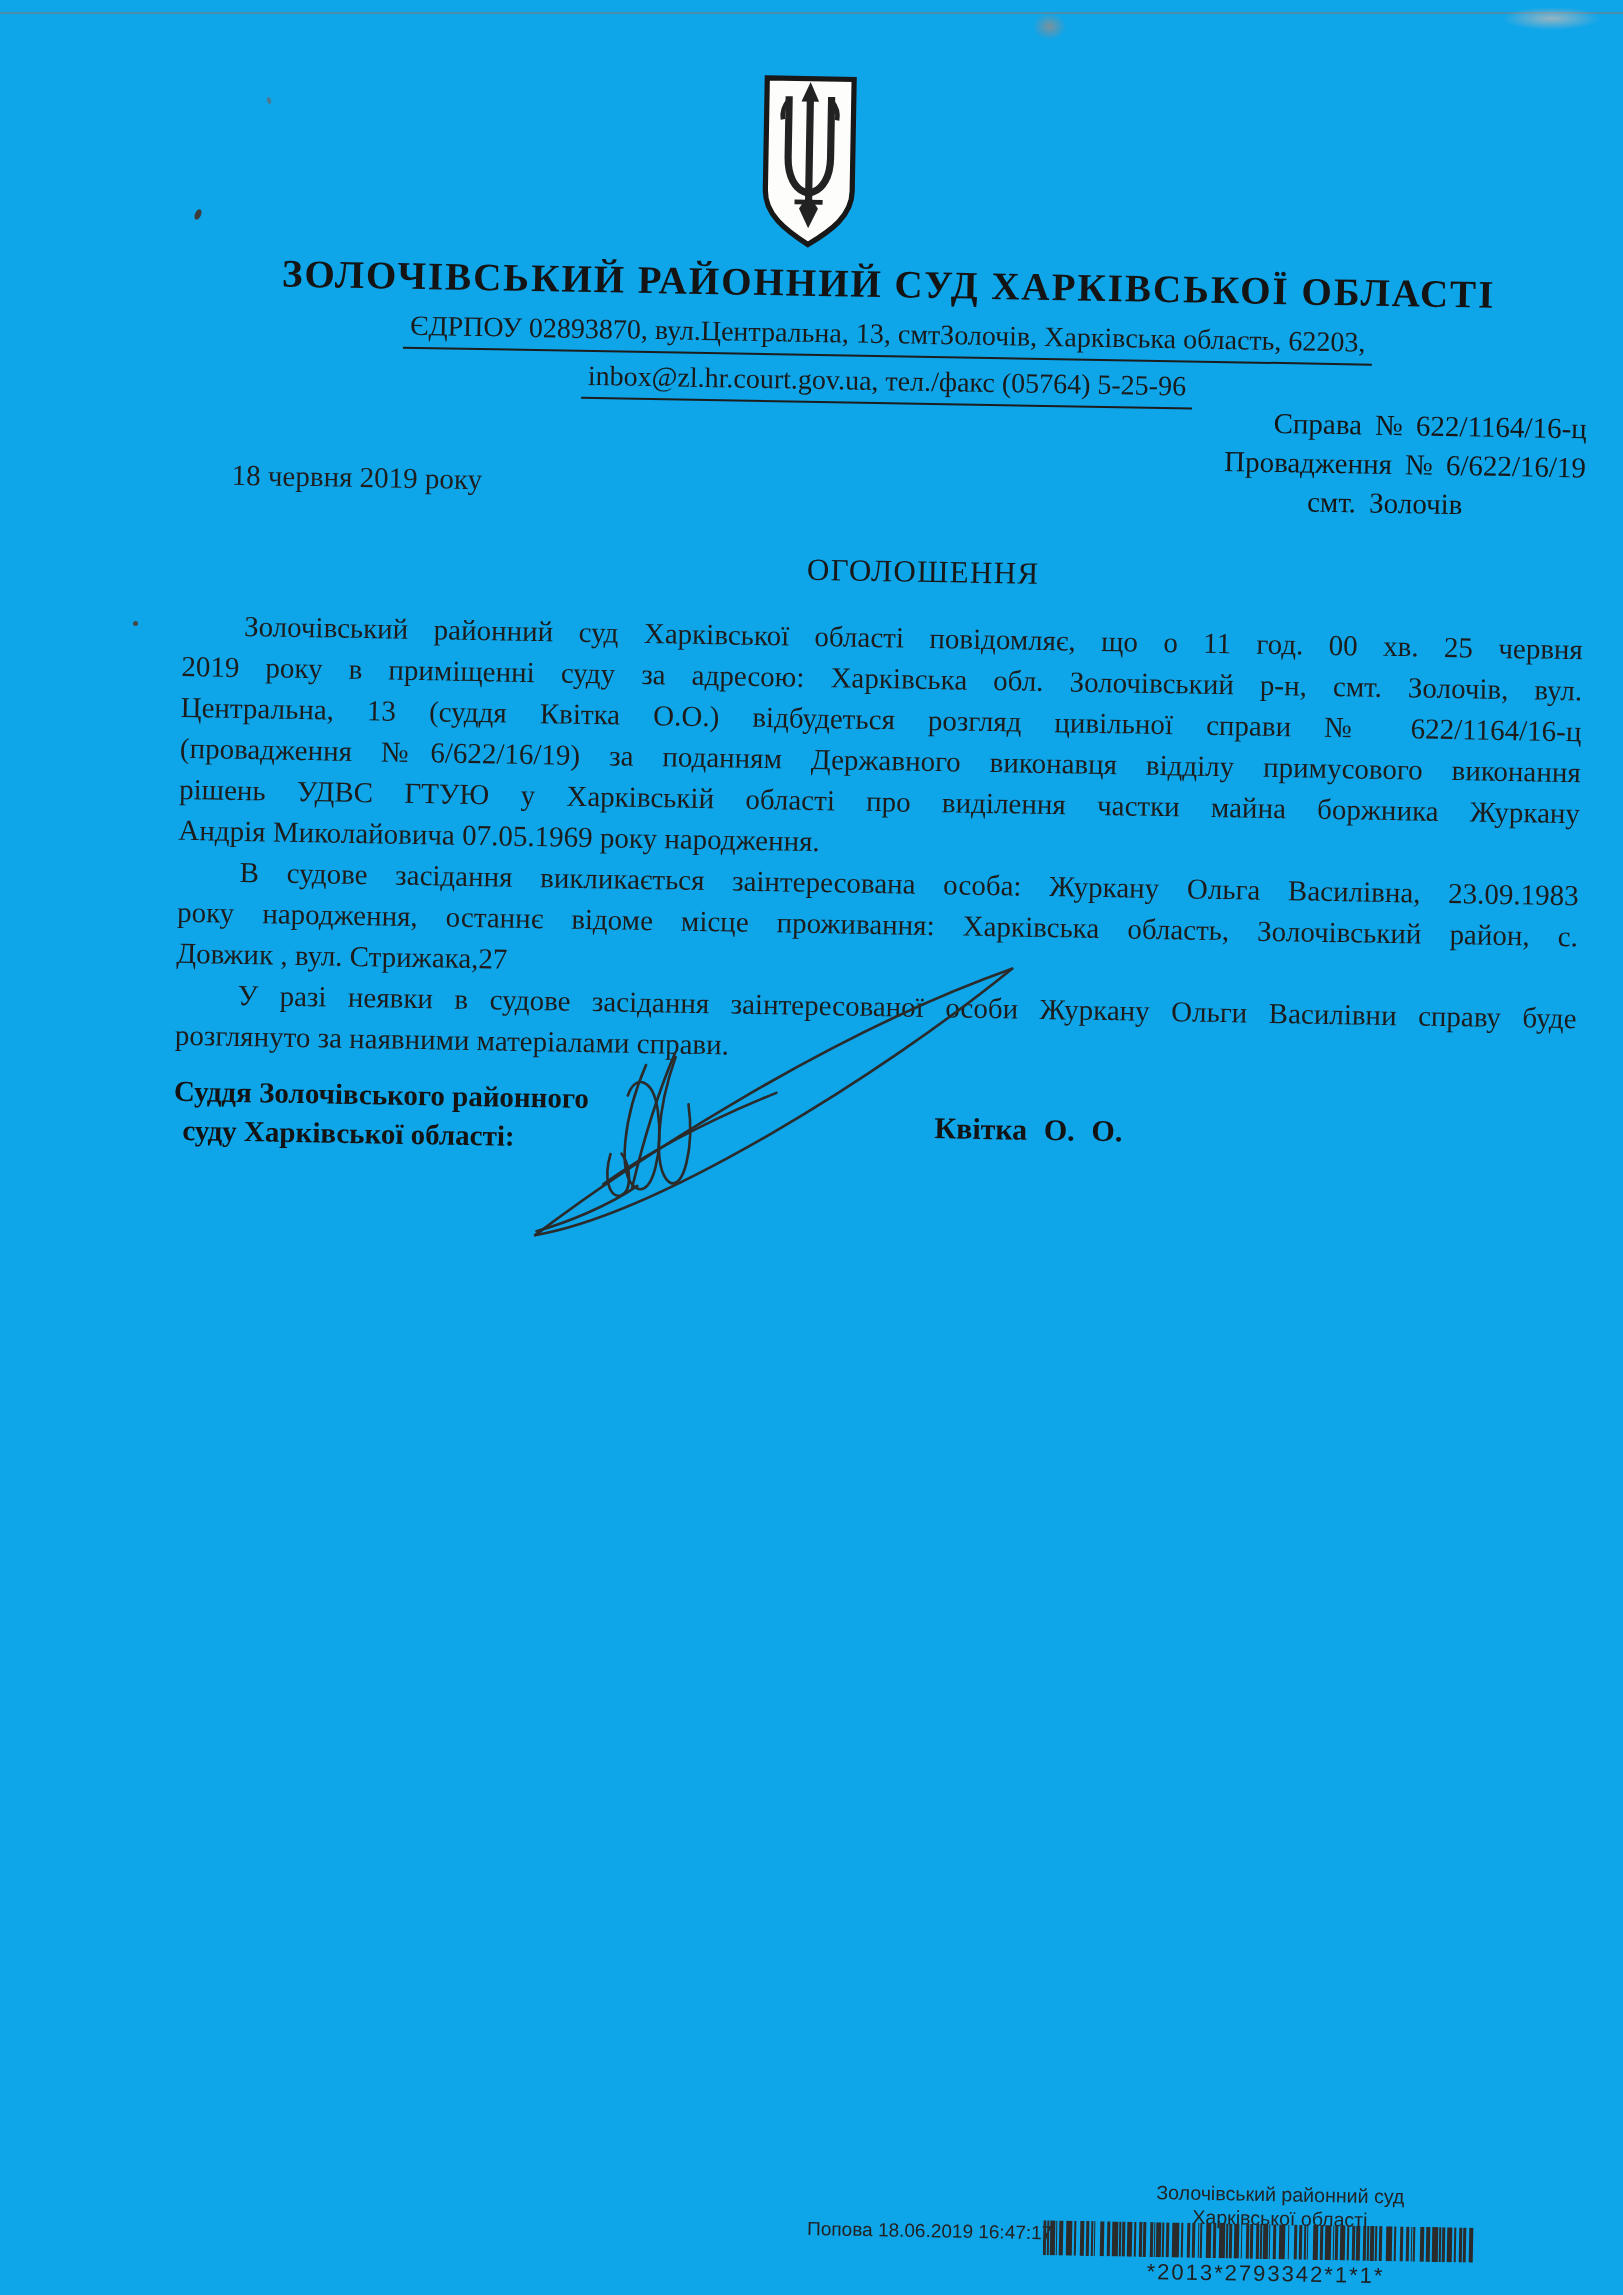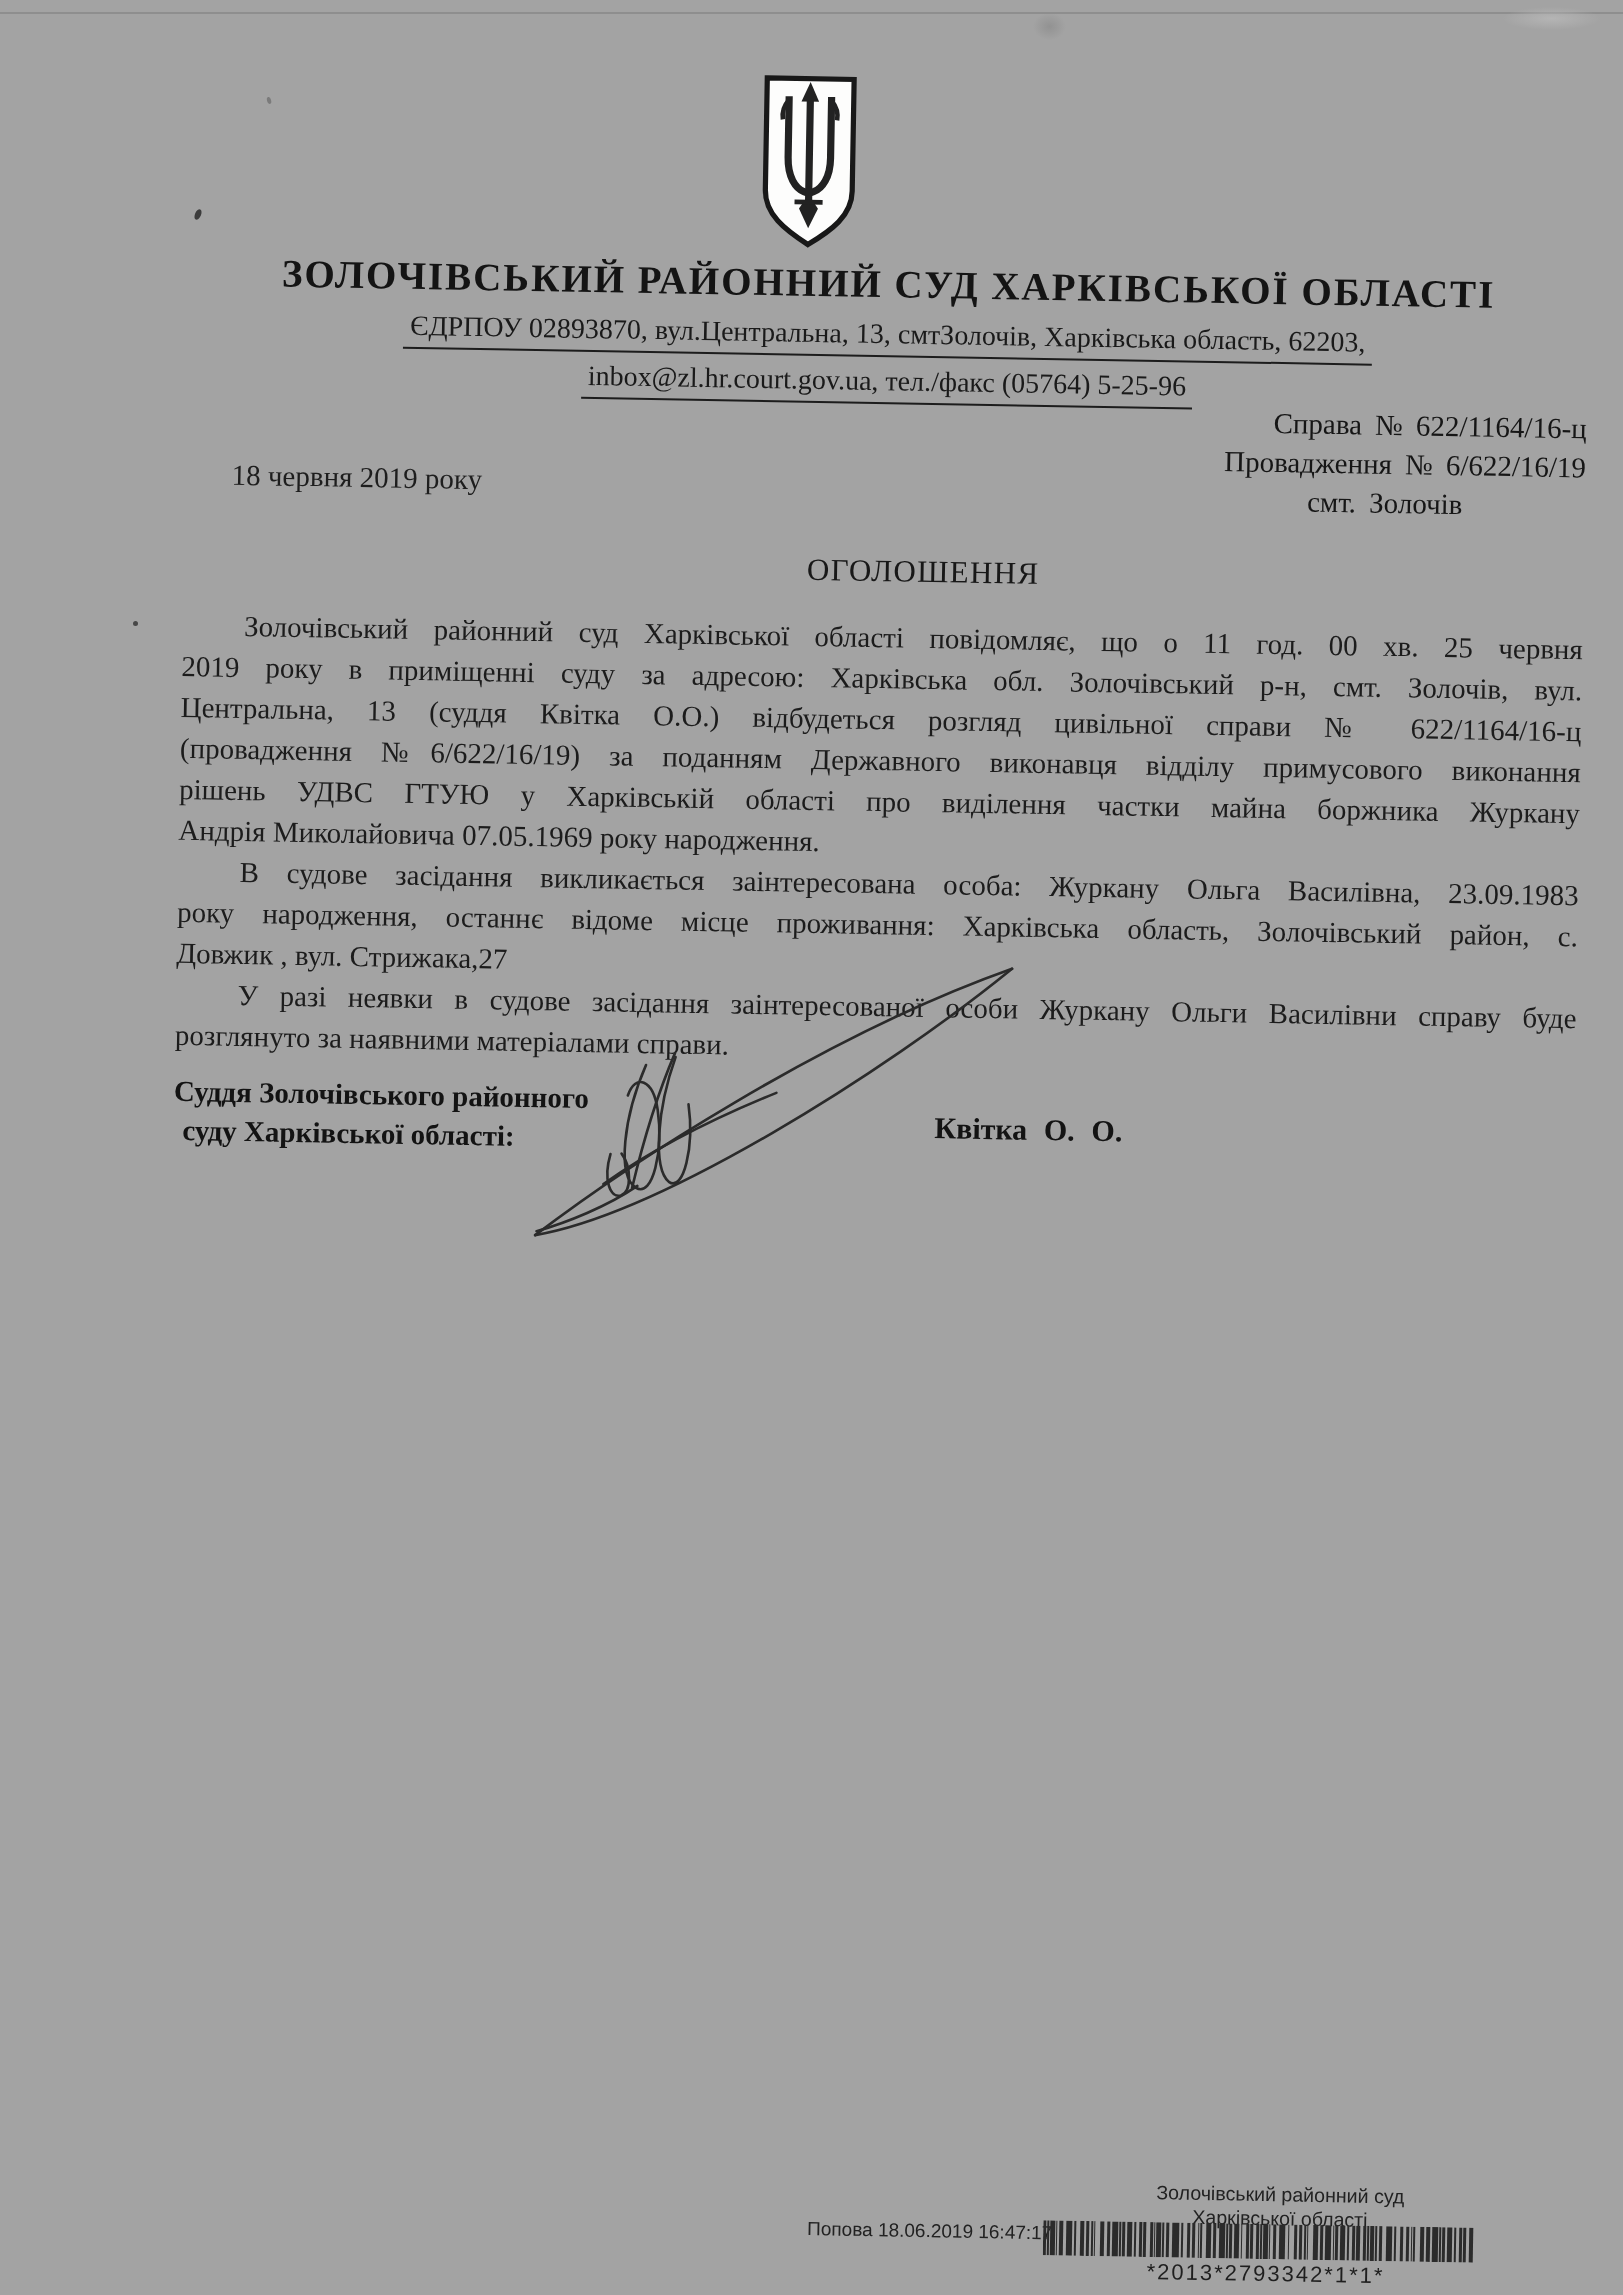--- a/index.html
+++ b/index.html
@@ -1,19 +1,19 @@
 <!DOCTYPE html>
 <html lang="uk" style="font-size:10.5px"><head>
 <meta charset="utf-8">
 <style>
   html,body{margin:0;padding:0;background:#e8e8e8;}
   .page{
     position:relative;
     width:1623px;height:2295px;
-    background:#a3a3a3;
+    background:#0ea5e9;
     overflow:hidden;
     font-family:"Liberation Serif","DejaVu Serif",serif;
     color:#1e1e1e;
   }
   
   .scanline{position:absolute;left:0;top:12.4px;width:1623px;height:2px;background:#7d7d7d;opacity:.55;}
   .smudge1{position:absolute;left:1026px;top:6.5px;width:47px;height:39px;
     background:radial-gradient(closest-side,#8f8f8f,rgba(160,160,160,0) 70%);opacity:.85;}
   .smudge2{position:absolute;left:1486px;top:2.6px;width:131px;height:31px;
     background:radial-gradient(closest-side,#b9b9b9,rgba(190,190,190,0) 75%);opacity:.8;}

